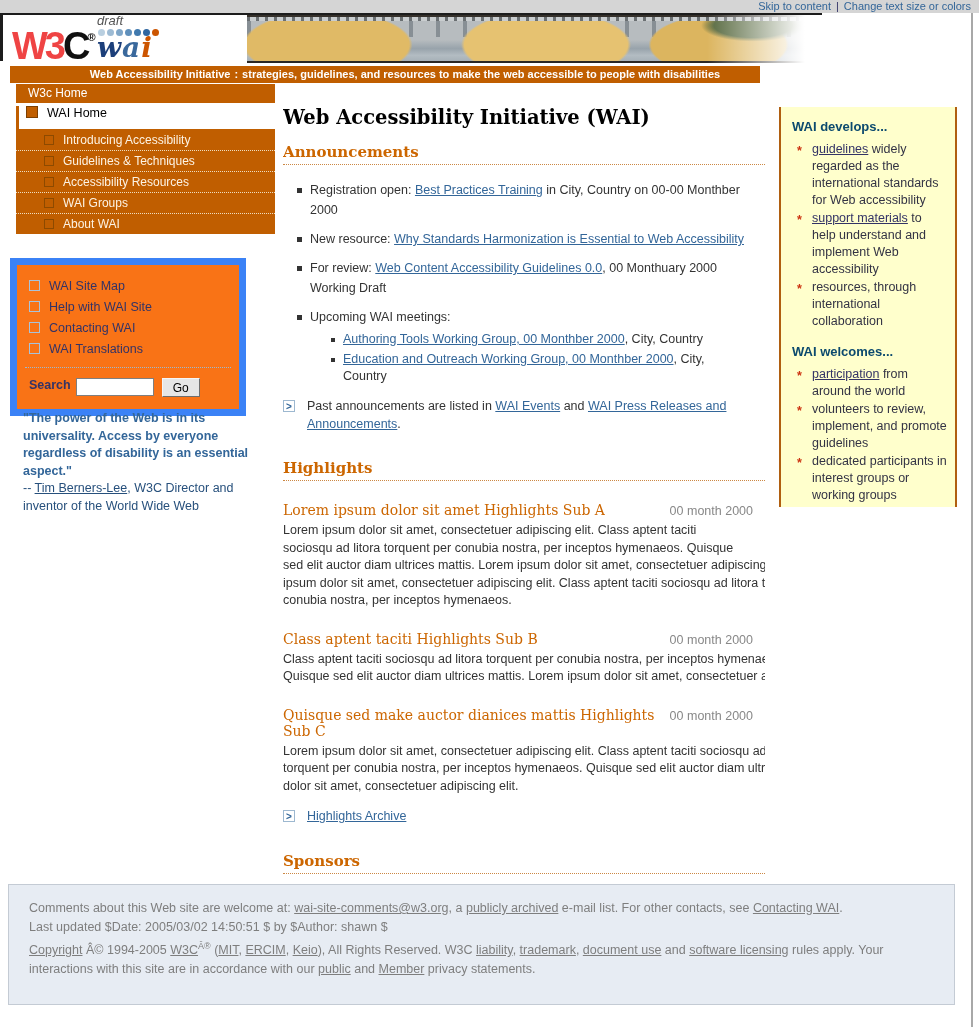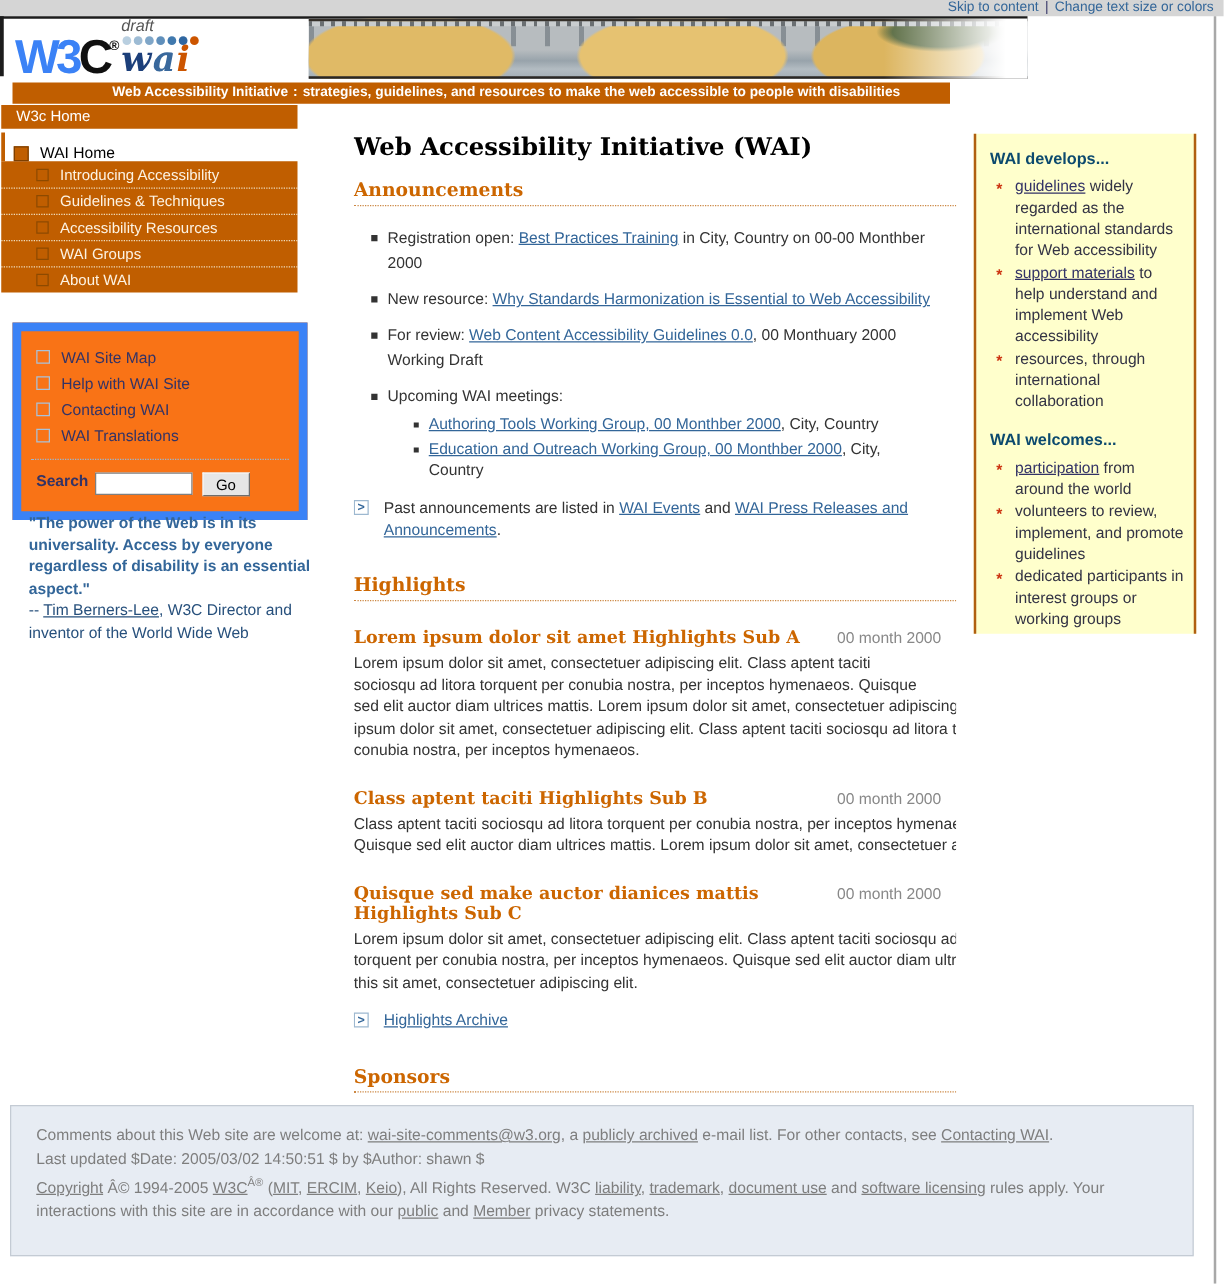--- a/index.html
+++ b/index.html
@@ -19,21 +19,21 @@
   }
   .topbar .sep { margin:0 5px; }
 
   
   .hdr-topline { position:absolute; left:0; top:13px; width:822px; height:2px; background:#1c1c1c; }
   .hdr-leftline { position:absolute; left:0; top:13px; width:3px; height:48px; background:#1c1c1c; }
   .logo-w3c {
     position:absolute; left:12px; top:18px; font-weight:bold; font-size:38px;
     letter-spacing:-3px; line-height:38px;
   }
-  .logo-w3c .w3 { color:#3b82f6; }
+  .logo-w3c .w3 { color:#ef4444; }
   .logo-w3c .c  { color:#101010; }
   .logo-w3c .reg { font-size:11px; letter-spacing:0; vertical-align:18px; color:#101010; }
   .logo-wai { position:absolute; left:97px; top:14px; width:72px; }
   .logo-wai .draft { font-style:italic; color:#555; font-size:13px; line-height:14px; }
   .dots { display:flex; gap:2px; margin:1px 0 0 1px; }
   .dot { width:7px; height:7px; border-radius:50%; }
   .wai-word {
     font-family:"DejaVu Serif", serif; font-style:italic; font-weight:bold;
     font-size:28px; line-height:24px; letter-spacing:1px;
   }
@@ -61,28 +61,28 @@
 
   
   .banner {
     position:absolute; left:10px; top:66px; width:750px; height:17px;
     background:#c05e00; color:#fff; font-size:11px; font-weight:bold;
     line-height:17px; text-align:center; padding-left:40px; white-space:nowrap;
   }
   .banner .bsep { margin:0 4px; }
 
   
-  .nav { position:absolute; left:1px; top:84px; width:237px; font-size:12px; }
+  .nav { position:absolute; left:16px; top:84px; width:259px; font-size:12px; }
   .nav-w3c-home {
     height:19px; line-height:19px; background:#c05e00; color:#fff;
     padding-left:12px; margin-bottom:3px; cursor:pointer;
   }
   .nav-wai-home {
     height:23px; background:#fff; border-left:3px solid #c05e00;
-    color:#000; font-size:12.5px; display:flex; align-items:flex-end; cursor:pointer;
+    color:#000; font-size:12.5px; display:flex; align-items:flex-start; cursor:pointer;
   }
   .sq-filled { width:12px; height:12px; background:#c05e00; border:1px solid #7d3f00; margin:0 9px 0 7px; }
   .nav-sub { background:#c05e00; }
   .nav-sub-item {
     height:21px; display:flex; align-items:center; padding-left:28px;
     color:#fdf3e3; border-top:1px dotted #eeddc0; cursor:pointer;
   }
   .nav-sub-item:first-child { border-top:none; }
   .sq-outline { width:10px; height:10px; border:1px solid #8d4a00; margin-right:9px; }
 
@@ -123,21 +123,21 @@
   ul.meet { list-style:none; margin:4px 0 0; padding:0 0 0 21px; width:400px; }
   ul.meet li { position:relative; padding-left:12px; line-height:17px; margin-bottom:3px; font-size:12.5px; }
   ul.meet li::before { content:""; position:absolute; left:0; top:7px; width:4px; height:4px; background:#333; }
   .icon-row { margin-top:13px; position:relative; padding-left:24px; font-size:12.5px; line-height:17.5px; }
   .arrow-box {
     position:absolute; left:0; top:2px; width:12px; height:12px; border:1px solid #9db8d0;
     color:#336699; font-size:10px; line-height:11px; text-align:center; font-weight:bold; cursor:pointer;
   }
   .hl-entry { margin-top:21px; }
   .hl-head { display:flex; justify-content:space-between; align-items:baseline; }
-  .hl-title { font-family:"DejaVu Serif", serif; font-size:14px; font-weight:bold; color:#cc6600; }
+  .hl-title { font-family:"DejaVu Serif", serif; font-size:14px; font-weight:normal; color:#cc6600; }
   .hl-date { color:#888; font-size:12.5px; padding-right:12px; white-space:nowrap; }
   .hl-body { margin-top:4px; }
   .clip-line { white-space:nowrap; overflow:hidden; line-height:17.5px; font-size:12.5px; color:#333; }
 
   
   .ybox {
     position:absolute; left:779px; top:107px; width:178px; height:400px;
     background:#ffffcc; border-left:2px solid #b05f10; border-right:2px solid #b05f10;
     padding:12px 8px 16px 11px; color:#333344; font-size:12.5px;
   }
@@ -304,21 +304,21 @@
   </div>
 
   <div class="hl-entry">
     <div class="hl-head">
       <span class="hl-title">Quisque sed make auctor dianices mattis Highlights Sub C</span>
       <span class="hl-date">00 month 2000</span>
     </div>
     <div class="hl-body">
         <div class="clip-line">Lorem ipsum dolor sit amet, consectetuer adipiscing elit. Class aptent taciti sociosqu ad litora</div>
         <div class="clip-line">torquent per conubia nostra, per inceptos hymenaeos. Quisque sed elit auctor diam ultrices mattis. Lorem</div>
-        <div class="clip-line">this sit amet, consectetuer adipiscing elit.</div>
+        <div class="clip-line">dolor sit amet, consectetuer adipiscing elit.</div>
       </div>
   </div>
 
   <div class="icon-row">
     <span class="arrow-box">&gt;</span>
     <span><span class="lnk">Highlights Archive</span></span>
   </div>
 
   <div class="sec-head hl">Sponsors</div>
 

